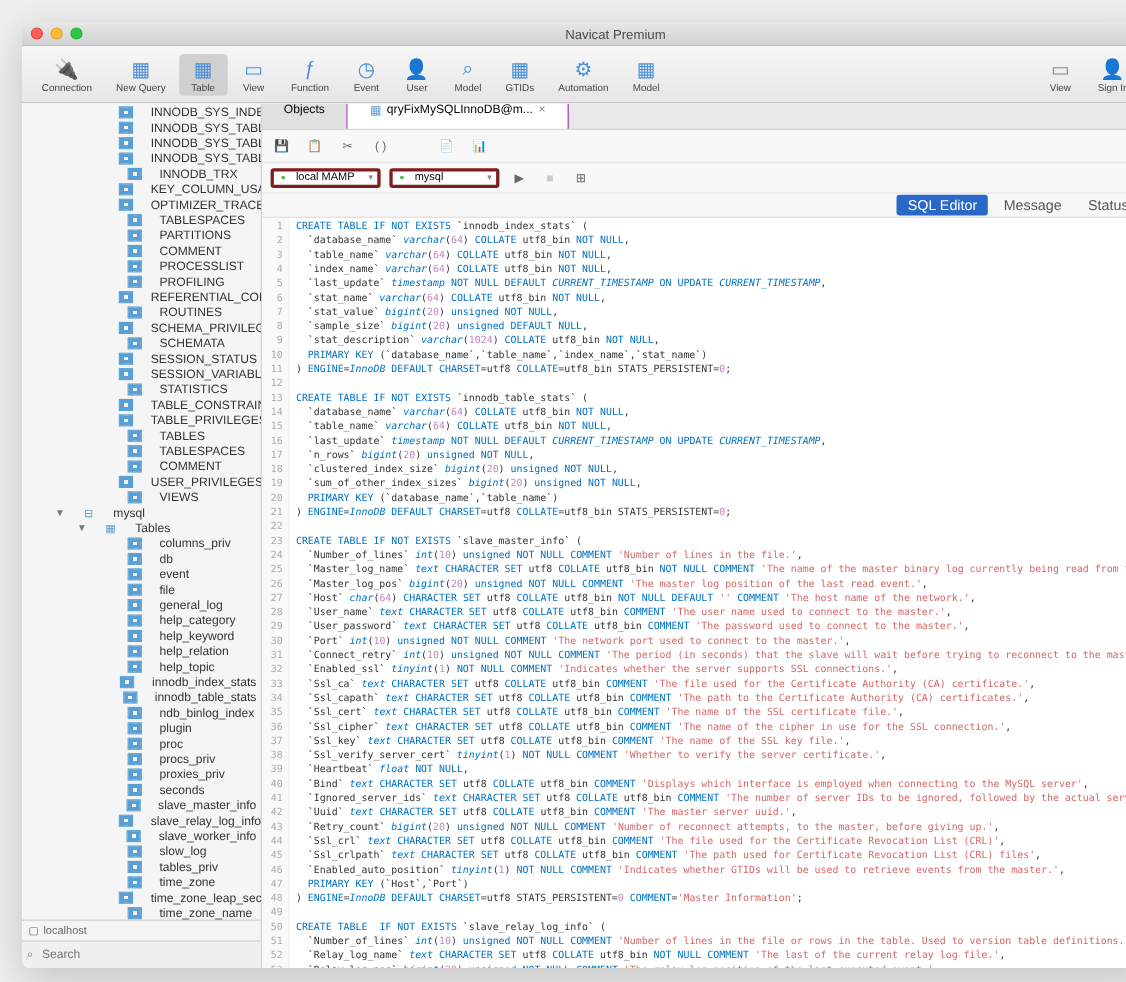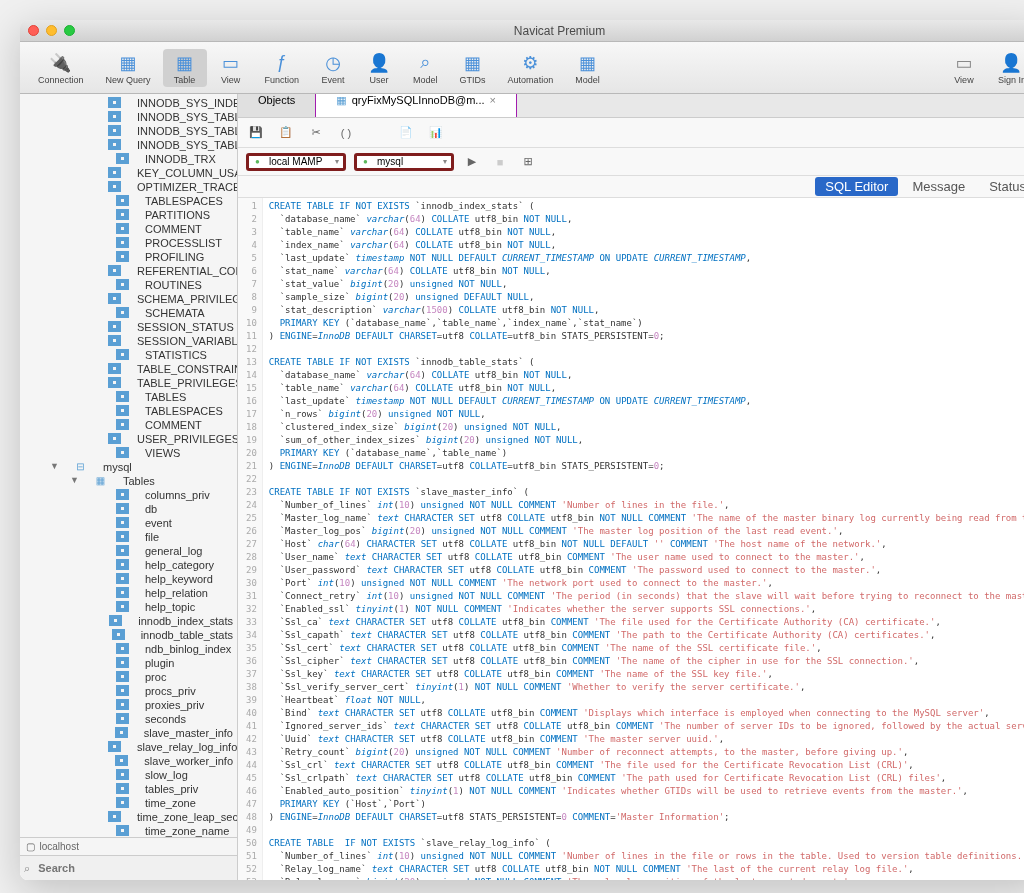--- a/index.html
+++ b/index.html
@@ -23,21 +23,21 @@
 .tree-item { padding: 1px 4px 1px 12px; display: flex; gap: 16px; cursor: pointer; white-space: nowrap; color: #333; }
 .tree-item.l1 { padding-left: 30px; }
 .tree-item.l2 { padding-left: 50px; }
 .tree-item.l3 { padding-left: 72px; }
 .tree-item .disclosure { width: 8px; font-size: 9px; color: #777; }
 .tico { width: 13px; height: 11px; display: inline-flex; align-items: center; justify-content: center; font-size: 10px; }
 .tico.db { color: #5a9fd4; }
 .tico.tbl { color: #5a9fd4; }
 .tico.grid::before { content: ""; width: 11px; height: 9px; background: linear-gradient(#5a9fd4 33%, transparent 33%, transparent 66%, #5a9fd4 66%), linear-gradient(90deg, #5a9fd4 33%, transparent 33%, transparent 66%, #5a9fd4 66%); background-size: 100% 100%; border: 1px solid #5a9fd4; }
 .search-bar { padding: 4px; border-top: 1px solid #ccc; background: #f0f0f0; display: flex; align-items: center; gap: 4px; }
-.search-bar input { flex: 1; border: none; background: transparent; font-size: 11px; padding: 2px 4px; font-weight: bold; }
+.search-bar input { flex: 1; border: none; background: transparent; font-size: 11px; padding: 2px 4px; }
 .host-bar { padding: 3px 6px; border-top: 1px solid #ccc; font-size: 10px; color: #666; display: flex; align-items: center; gap: 4px; }
 .content { flex: 1; display: flex; flex-direction: column; overflow: hidden; }
 .tabs { height: 24px; background: #e8e8e8; border-bottom: 1px solid #ccc; display: flex; align-items: stretch; }
 .tab { padding: 0 20px; display: flex; align-items: flex-start; gap: 5px; font-size: 11px; border-right: 1px solid #a21caf; background: #e0e0e0; cursor: pointer; }
 .tab.active { background: #fff; }
 .tab .close { font-size: 11px; color: #888; }
 .subtoolbar { height: 30px; background: #f8f8f8; border-bottom: 1px solid #ddd; display: flex; align-items: center; padding: 0 8px; gap: 10px; }
 .sbtn { width: 20px; height: 20px; display: flex; align-items: center; justify-content: center; color: #666; cursor: pointer; }
 .conn-row { height: 28px; background: #f8f8f8; border-bottom: 1px solid #ddd; display: flex; align-items: center; padding: 0 8px; gap: 8px; }
 .conn-select { height: 18px; border: 3px solid #7f1d1d; border-radius: 3px; background: #fff; font-size: 10px; padding: 0 18px 0 20px; display: flex; align-items: center; position: relative; min-width: 100px; }
@@ -505,21 +505,21 @@
 62
 </div>
         <div class="code" id="code"><span class="kw">CREATE</span> <span class="kw">TABLE</span> <span class="kw">IF</span> <span class="kw">NOT</span> <span class="kw">EXISTS</span> `innodb_index_stats` (
   `database_name` <span class="fn">varchar</span>(<span class="num">64</span>) <span class="kw">COLLATE</span> utf8_bin <span class="kw">NOT</span> <span class="kw">NULL</span>,
   `table_name` <span class="fn">varchar</span>(<span class="num">64</span>) <span class="kw">COLLATE</span> utf8_bin <span class="kw">NOT</span> <span class="kw">NULL</span>,
   `index_name` <span class="fn">varchar</span>(<span class="num">64</span>) <span class="kw">COLLATE</span> utf8_bin <span class="kw">NOT</span> <span class="kw">NULL</span>,
   `last_update` <span class="fn">timestamp</span> <span class="kw">NOT</span> <span class="kw">NULL</span> <span class="kw">DEFAULT</span> <span class="fn">CURRENT_TIMESTAMP</span> <span class="kw">ON</span> <span class="kw">UPDATE</span> <span class="fn">CURRENT_TIMESTAMP</span>,
   `stat_name` <span class="fn">varchar</span>(<span class="num">64</span>) <span class="kw">COLLATE</span> utf8_bin <span class="kw">NOT</span> <span class="kw">NULL</span>,
   `stat_value` <span class="fn">bigint</span>(<span class="num">20</span>) <span class="kw">unsigned</span> <span class="kw">NOT</span> <span class="kw">NULL</span>,
   `sample_size` <span class="fn">bigint</span>(<span class="num">20</span>) <span class="kw">unsigned</span> <span class="kw">DEFAULT</span> <span class="kw">NULL</span>,
-  `stat_description` <span class="fn">varchar</span>(<span class="num">1500</span>) <span class="kw">COLLATE</span> utf8_bin <span class="kw">NOT</span> <span class="kw">NULL</span>,
+  `stat_description` <span class="fn">varchar</span>(<span class="num">1024</span>) <span class="kw">COLLATE</span> utf8_bin <span class="kw">NOT</span> <span class="kw">NULL</span>,
   <span class="kw">PRIMARY</span> <span class="kw">KEY</span> (`database_name`,`table_name`,`index_name`,`stat_name`)
 ) <span class="kw">ENGINE</span>=<span class="fn">InnoDB</span> <span class="kw">DEFAULT</span> <span class="kw">CHARSET</span>=utf8 <span class="kw">COLLATE</span>=utf8_bin STATS_PERSISTENT=<span class="num">0</span>;
 
 <span class="kw">CREATE</span> <span class="kw">TABLE</span> <span class="kw">IF</span> <span class="kw">NOT</span> <span class="kw">EXISTS</span> `innodb_table_stats` (
   `database_name` <span class="fn">varchar</span>(<span class="num">64</span>) <span class="kw">COLLATE</span> utf8_bin <span class="kw">NOT</span> <span class="kw">NULL</span>,
   `table_name` <span class="fn">varchar</span>(<span class="num">64</span>) <span class="kw">COLLATE</span> utf8_bin <span class="kw">NOT</span> <span class="kw">NULL</span>,
   `last_update` <span class="fn">timestamp</span> <span class="kw">NOT</span> <span class="kw">NULL</span> <span class="kw">DEFAULT</span> <span class="fn">CURRENT_TIMESTAMP</span> <span class="kw">ON</span> <span class="kw">UPDATE</span> <span class="fn">CURRENT_TIMESTAMP</span>,
   `n_rows` <span class="fn">bigint</span>(<span class="num">20</span>) <span class="kw">unsigned</span> <span class="kw">NOT</span> <span class="kw">NULL</span>,
   `clustered_index_size` <span class="fn">bigint</span>(<span class="num">20</span>) <span class="kw">unsigned</span> <span class="kw">NOT</span> <span class="kw">NULL</span>,
   `sum_of_other_index_sizes` <span class="fn">bigint</span>(<span class="num">20</span>) <span class="kw">unsigned</span> <span class="kw">NOT</span> <span class="kw">NULL</span>,

